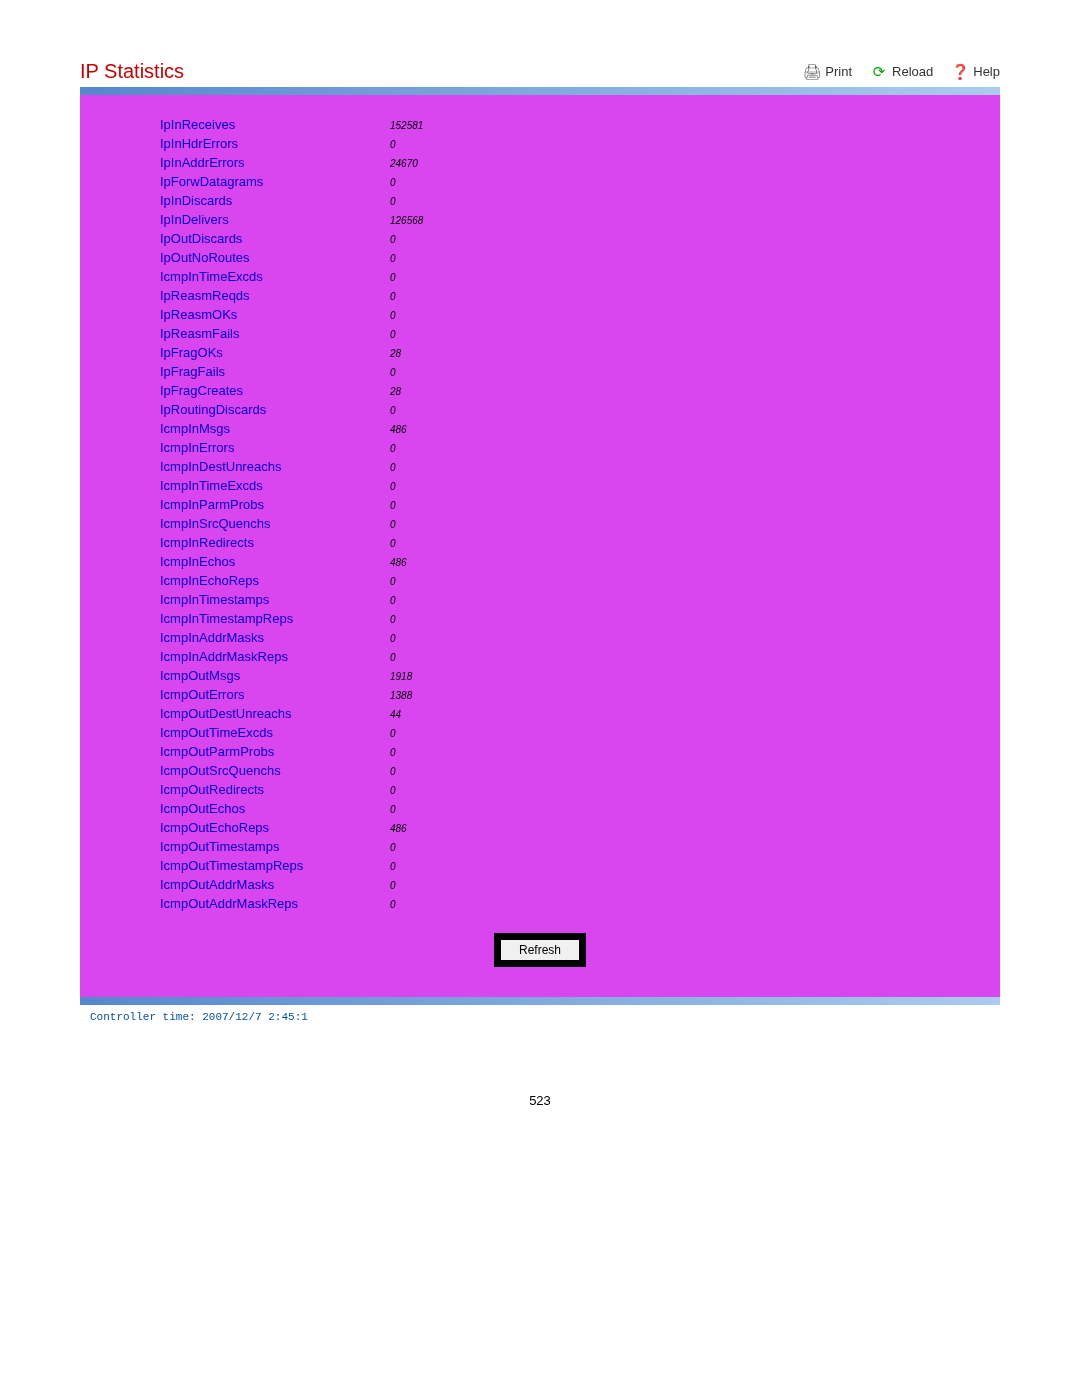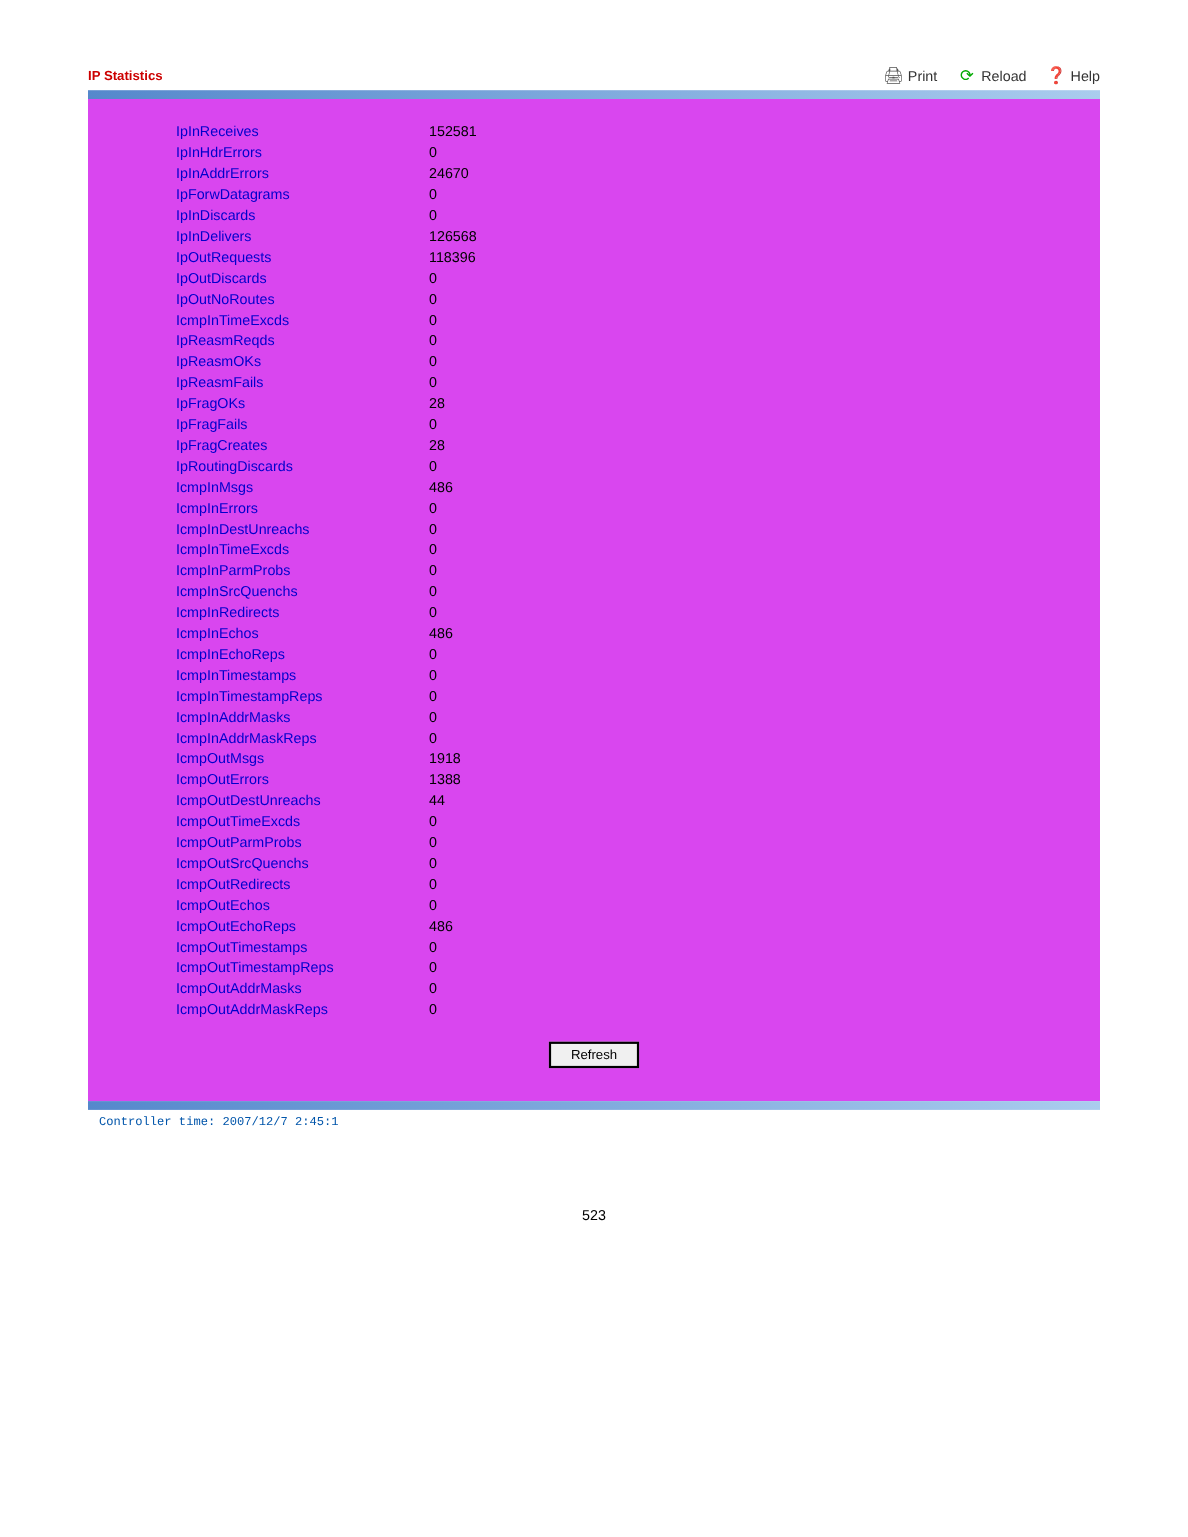--- a/index.html
+++ b/index.html
@@ -15,22 +15,22 @@
       width: 100%;
       padding: 60px 80px 40px 80px;
     }
     .header {
       display: flex;
       align-items: center;
       justify-content: space-between;
       margin-bottom: 4px;
     }
     .page-title {
-      font-size: 12px;
-      font-weight: bold;
+      font-size: 20px;
+      font-weight: normal;
       color: #cc0000;
     }
     .header-actions {
       display: flex;
       align-items: center;
       gap: 18px;
     }
     .header-action {
       display: flex;
       align-items: center;
@@ -79,36 +79,37 @@
     }
     .stat-label {
       width: 220px;
       color: #0000cc;
       font-size: 13px;
       text-align: left;
     }
     .stat-value {
       width: 100px;
       color: #000;
-      font-size: 13px;
+      font-size: 10px;
       text-align: left;
       padding-left: 10px;
+      font-style: italic;
     }
 
     .refresh-row {
       display: flex;
       justify-content: center;
       margin-top: 20px;
       margin-bottom: 10px;
     }
     .refresh-btn {
       padding: 3px 18px;
       font-size: 12px;
       background: #f0f0f0;
-      border: 2px solid #000000;
+      border: 7px solid #000000;
       cursor: pointer;
       color: #000;
     }
     .footer-text {
       color: #0055aa;
       font-size: 11px;
       padding: 6px 10px 0 10px;
       font-family: Liberation Mono, monospace;
     }
     .page-number {
@@ -163,24 +164,20 @@
         </div>
         <div class="stats-row">
           <span class="stat-label">IpInDiscards</span>
           <span class="stat-value">0</span>
         </div>
         <div class="stats-row">
           <span class="stat-label">IpInDelivers</span>
           <span class="stat-value">126568</span>
         </div>
         <div class="stats-row">
-          <span class="stat-label">IpOutRequests</span>
-          <span class="stat-value">118396</span>
-        </div>
-        <div class="stats-row">
           <span class="stat-label">IpOutDiscards</span>
           <span class="stat-value">0</span>
         </div>
         <div class="stats-row">
           <span class="stat-label">IpOutNoRoutes</span>
           <span class="stat-value">0</span>
         </div>
         <div class="stats-row">
           <span class="stat-label">IcmpInTimeExcds</span>
           <span class="stat-value">0</span>

